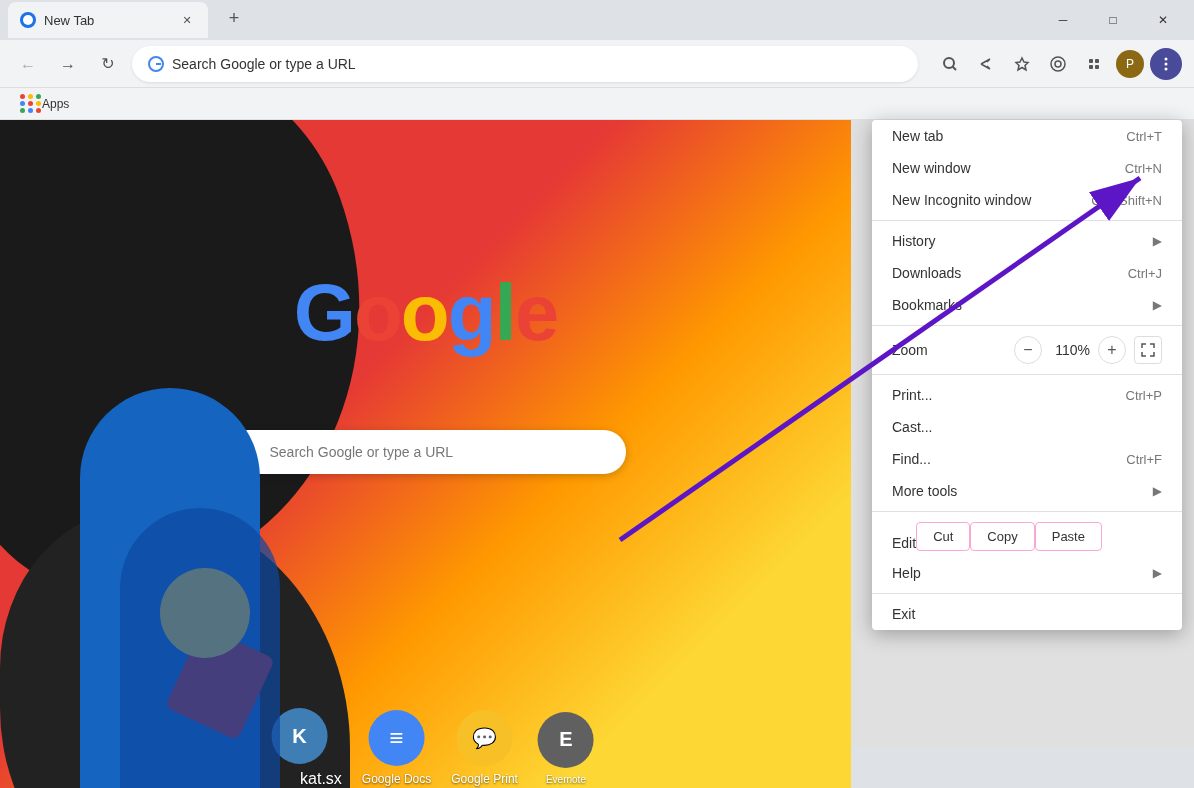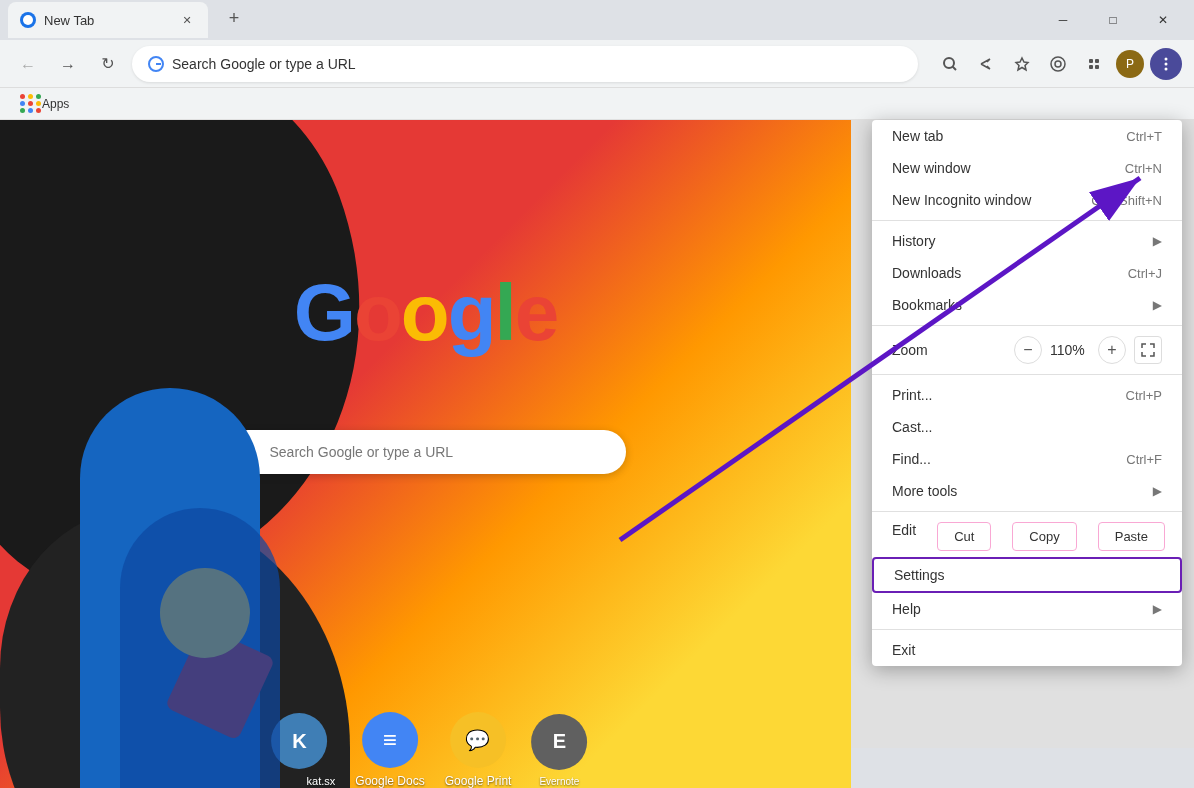--- a/index.html
+++ b/index.html
@@ -322,37 +322,37 @@
       border-radius: 50%;
       border: 1px solid #ddd;
       background: white;
       cursor: pointer;
       display: flex;
       align-items: center;
       justify-content: center;
       font-size: 16px;
       color: #555;
     }
-    .zoom-value { width: 40px; text-align: left; font-size: 14px; }
+    .zoom-value { width: 40px; text-align: right; font-size: 14px; }
     .zoom-expand {
       width: 28px;
       height: 28px;
       border-radius: 4px;
       border: 1px solid #ddd;
       background: white;
       cursor: pointer;
       display: flex;
       align-items: center;
       justify-content: center;
     }
     .edit-row {
       display: flex;
-      align-items: flex-start;
+      align-items: flex-end;
       padding: 6px 20px;
-      gap: 21px;
+      gap: 0;
     }
     .edit-label { font-size: 14px; color: #333; }
     .edit-btn {
       padding: 6px 16px;
       border: 1px solid #f9a8d4;
       border-radius: 4px;
       background: white;
       font-size: 13px;
       color: #333;
       cursor: pointer;
@@ -502,21 +502,21 @@
         <svg width="16" height="16" viewBox="0 0 16 16">
             <circle cx="7" cy="7" r="5" fill="none" stroke="#777" stroke-width="2"></circle>
             <line x1="10.5" y1="10.5" x2="14" y2="14" stroke="#777" stroke-width="2"></line>
           </svg>
         <span style="font-size:14px; color:#777;">Search Google or type a URL</span>
       </div>
 
       <div style="position:absolute; bottom:20px; left:50%; transform:translateX(-50%); display:flex; gap:20px; align-items:center;">
         <div class="shortcut">
           <div class="shortcut-icon" style="background:#3f7eb5; width:56px; height:56px; border-radius:50%; display:flex; align-items:center; justify-content:center; font-size:20px; font-weight:bold; color:white;">K</div>
-          <span class="shortcut-label" style="font-size:11px; color:white; text-shadow:0 1px 2px rgba(0,0,0,0.6);padding-left:43px;">kat.sx</span>
+          <span class="shortcut-label" style="font-size:16px; color:white; text-shadow:0 1px 2px rgba(0,0,0,0.6);padding-left:43px;">kat.sx</span>
         </div>
         <div class="shortcut">
           <div class="shortcut-icon" style="background:#4285f4; width:56px; height:56px; border-radius:50%; display:flex; align-items:center; justify-content:center; font-size:24px; color:white;">≡</div>
           <span class="shortcut-label" style="font-size:12px; color:white; text-shadow:0 1px 2px rgba(0,0,0,0.6);">Google Docs</span>
         </div>
         <div class="shortcut">
           <div class="shortcut-icon" style="background:#f6c026; width:56px; height:56px; border-radius:50%; display:flex; align-items:center; justify-content:center; font-size:20px; color:white;">💬</div>
           <span class="shortcut-label" style="font-size:12px; color:white; text-shadow:0 1px 2px rgba(0,0,0,0.6);">Google Print</span>
         </div>
         <div class="shortcut">
@@ -605,23 +605,20 @@
 
       <div class="menu-divider"></div>
 
       <div class="edit-row">
         <span class="edit-label">Edit</span>
         <button class="edit-btn">Cut</button>
         <button class="edit-btn">Copy</button>
         <button class="edit-btn">Paste</button>
       </div>
 
-      <div class="menu-item settings-item">
-        <span>Settings</span>
-      </div>
 
       <div class="menu-item">
         <span>Help</span>
         <span class="arrow">▶</span>
       </div>
 
       <div class="menu-divider"></div>
 
       <div class="menu-item">
         <span>Exit</span>

